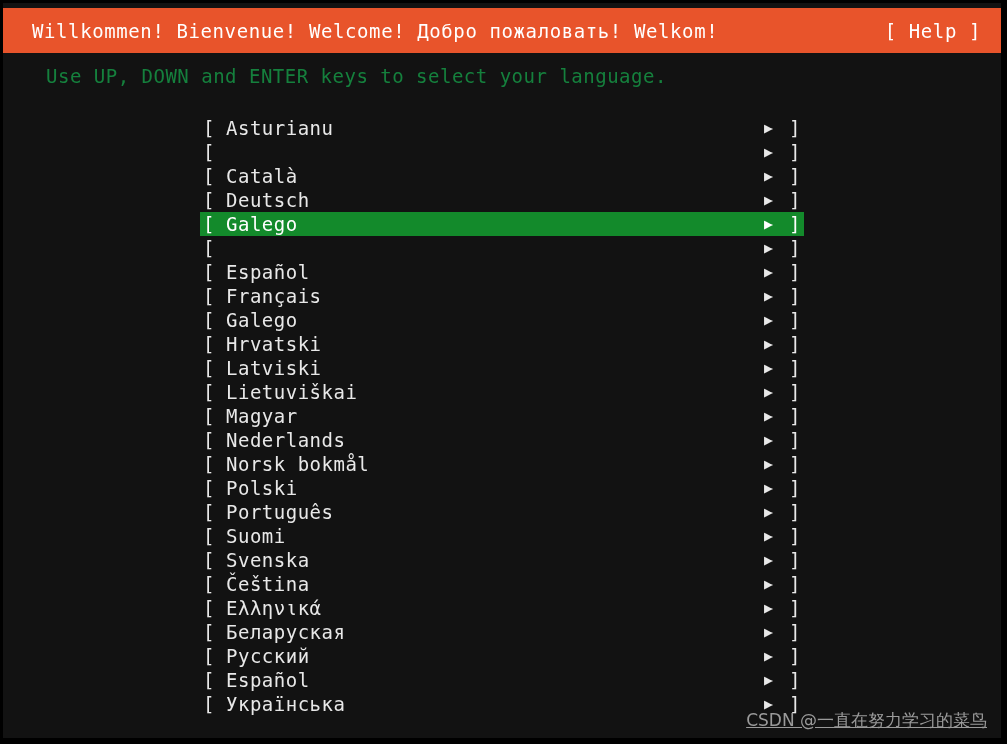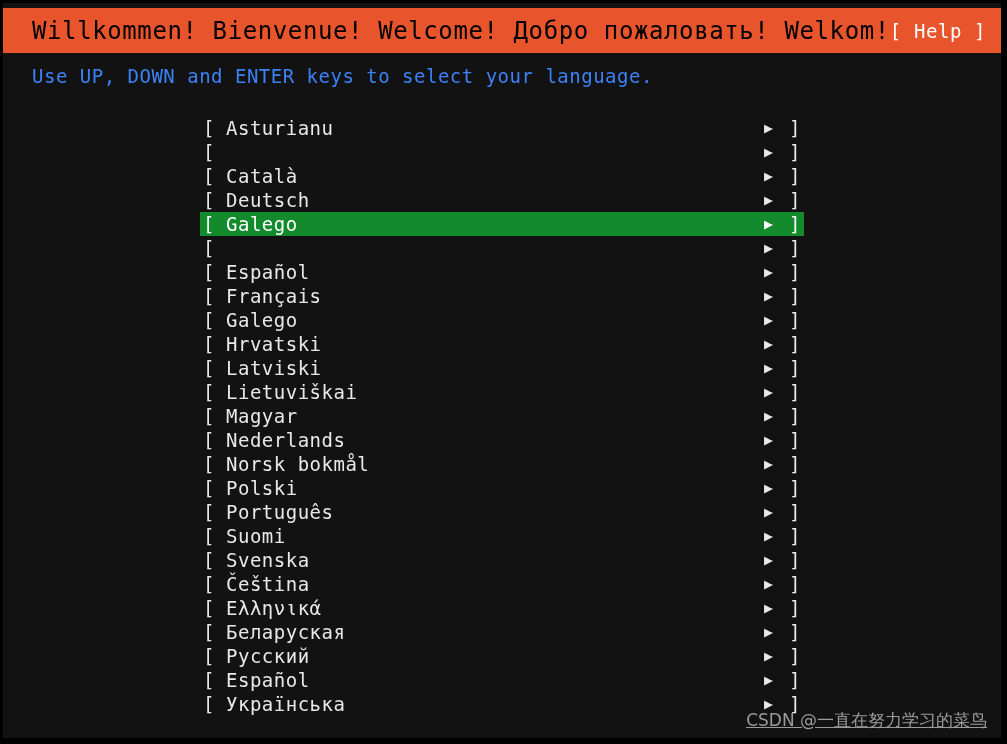--- a/index.html
+++ b/index.html
@@ -32,39 +32,39 @@
     width: 100%;
     height: 45px;
     background: #E8542B;
     display: flex;
     align-items: center;
     justify-content: space-between;
     box-sizing: border-box;
     padding: 0 20px 0 29px;
   }
   #header-title {
-    color: #000000;
-    font-size: 24px;
+    color: #ffffff;
+    font-size: 19px;
     letter-spacing: 0.6px;
     white-space: nowrap;
   }
   #help-button {
     color: #ffffff;
     font-size: 19px;
     letter-spacing: 0.6px;
     white-space: nowrap;
     cursor: pointer;
   }
 
   
   #instruction {
     position: absolute;
-    left: 29px;
+    left: 43px;
     top: 62px;
-    color: #3b82f6;
+    color: #15803d;
     font-size: 19px;
     letter-spacing: 0.5px;
     white-space: nowrap;
   }
 
   
   #language-list {
     position: absolute;
     left: 197px;
     top: 113px;

